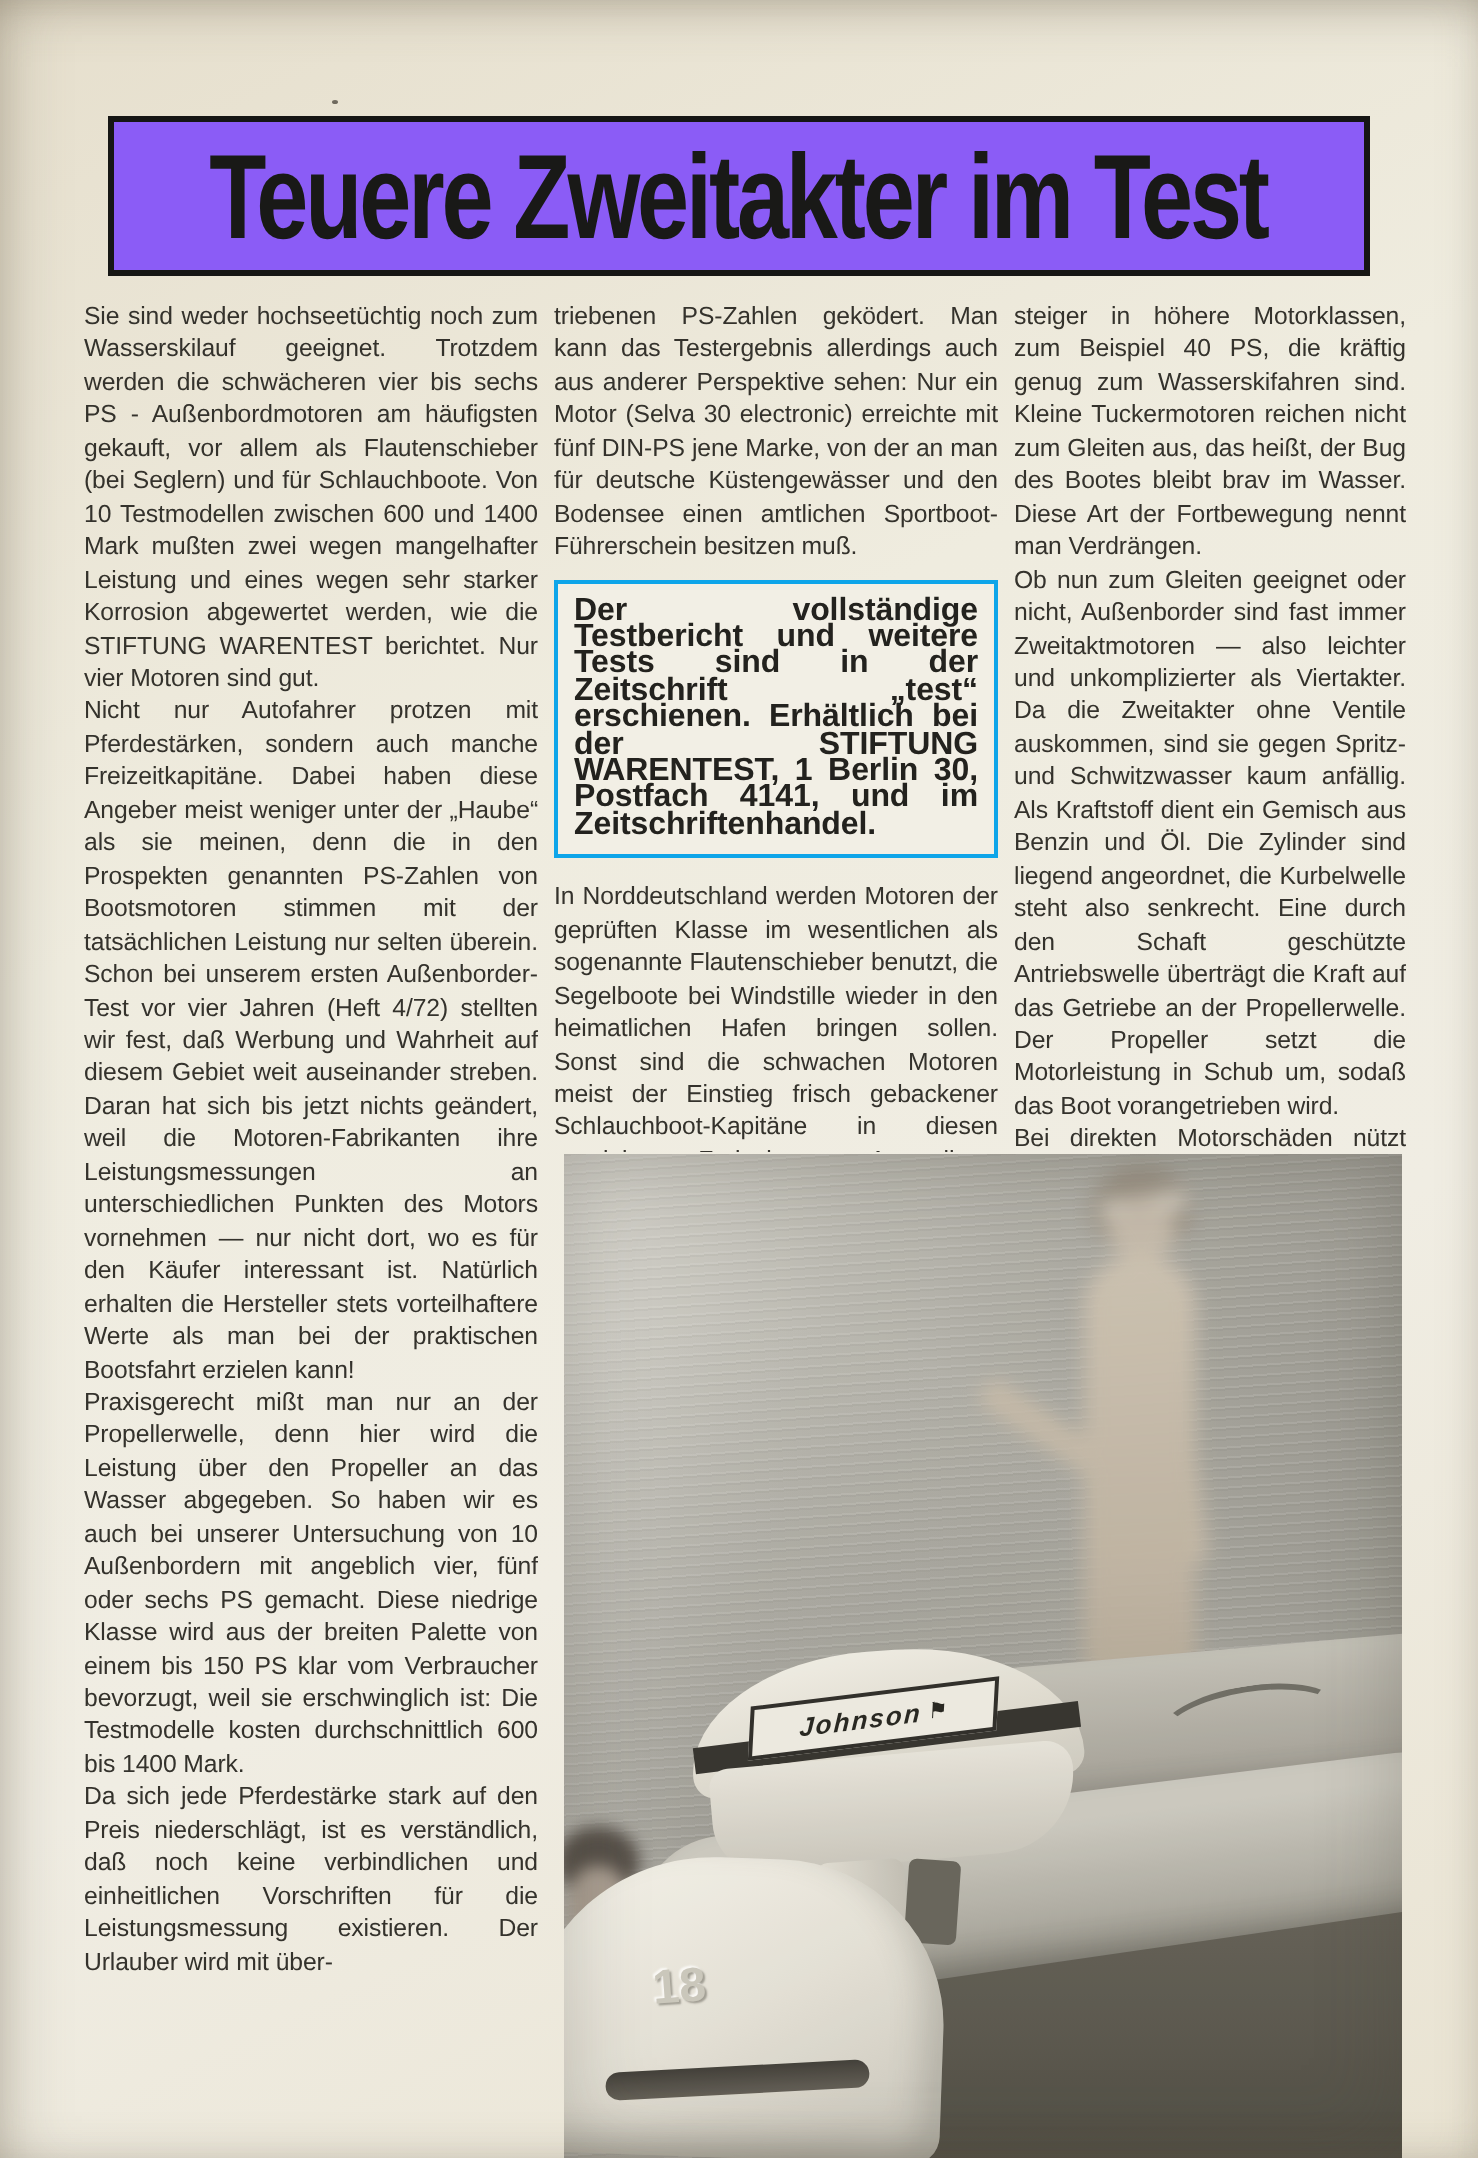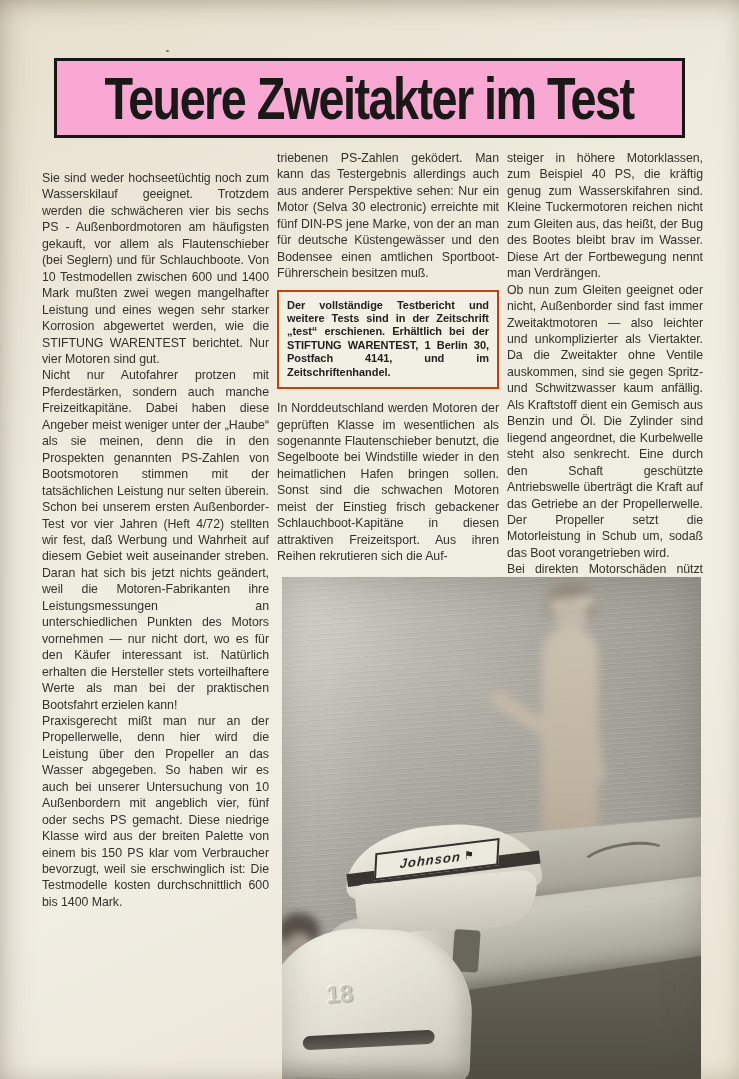--- a/index.html
+++ b/index.html
@@ -10,33 +10,33 @@
   }
   .vignette{position:absolute;inset:0;pointer-events:none;z-index:9;
     box-shadow:inset 20px 0 34px -20px rgba(110,100,80,.40),
                inset -14px 0 26px -18px rgba(110,100,80,.22),
                inset 0 18px 28px -18px rgba(110,100,80,.45),
                inset 0 -14px 26px -18px rgba(110,100,80,.25);}
   .speck{position:absolute;left:166px;top:50px;width:3px;height:2px;background:#6f6a5e;border-radius:50%;z-index:8;}
 
   
   .title-box{position:absolute;left:54px;top:58px;width:625px;height:74px;
-    background:#f9a8d4;border:3px solid #161614;display:flex;align-items:center;justify-content:center;z-index:2;}
+    background:#8b5cf6;border:3px solid #161614;display:flex;align-items:center;justify-content:center;z-index:2;}
   .title-text{font-size:60px;font-weight:700;letter-spacing:-2px;white-space:nowrap;
     transform:scaleX(0.78);transform-origin:center;color:#191917;}
 
   
   .col{position:absolute;top:150px;text-align:justify;font-size:12.35px;line-height:16.45px;
     letter-spacing:-0.05px;color:#34322c;hyphens:auto;-webkit-hyphens:auto;overflow:hidden;z-index:1;}
   .col p{margin:0;}
-  #col1{left:42px;width:227px;height:905px;margin-top:20px;}
+  #col1{left:42px;width:227px;height:905px;}
   #col2{left:277px;width:222px;height:426px;}
   #col3{left:507px;width:196px;height:426px;}
-  .note-box{border:2px solid #c2410c;background:#f2efe5;margin:8px 0 11px 0;padding:7px 8px 8px 8px;
-    font-size:11px;font-weight:700;line-height:13.4px;text-align:justify;color:#23221e;}
+  .note-box{border:2px solid #0ea5e9;background:#f2efe5;margin:8px 0 11px 0;padding:7px 8px 8px 8px;
+    font-size:16px;font-weight:700;line-height:13.4px;text-align:justify;color:#23221e;}
   .note-box p{margin:0;}
 
   
   .photo{position:absolute;left:282px;top:577px;width:419px;height:502px;overflow:hidden;z-index:3;
     background:#9a9992;}
   .water{position:absolute;inset:0;
     background:linear-gradient(100deg,#d3d2cc 0%,#b6b5ae 28%,#a4a39c 52%,#97968f 78%,#8e8d86 100%);}
   .water::after{content:"";position:absolute;inset:0;opacity:.75;
     background:repeating-linear-gradient(-4deg,rgba(255,255,255,.13) 0 1px,rgba(255,255,255,0) 1px 4px,rgba(40,40,36,.06) 4px 5px);}
   .water::before{content:"";position:absolute;inset:0;
@@ -92,20 +92,21 @@
 <body>
 
 <div class="title-box">
   <span class="title-text">Teuere Zweitakter im Test</span>
 </div>
 
 <div class="col" id="col1" lang="de">
   <p>Sie sind weder hochseetüchtig noch zum Wasserskilauf geeignet. Trotzdem werden die schwächeren vier bis sechs PS - Außenbordmotoren am häufigsten gekauft, vor allem als Flautenschieber (bei Seglern) und für Schlauchboote. Von 10 Testmodellen zwischen 600 und 1400 Mark mußten zwei wegen mangelhafter Leistung und eines wegen sehr starker Korrosion abgewertet werden, wie die STIFTUNG WARENTEST berichtet. Nur vier Motoren sind gut.</p>
   <p>Nicht nur Autofahrer protzen mit Pferdestärken, sondern auch manche Freizeitkapitäne. Dabei haben diese Angeber meist weniger unter der „Haube“ als sie meinen, denn die in den Prospekten genannten PS-Zahlen von Bootsmotoren stimmen mit der tatsächlichen Leistung nur selten überein. Schon bei unserem ersten Außenborder-Test vor vier Jahren (Heft 4/72) stellten wir fest, daß Werbung und Wahrheit auf diesem Gebiet weit auseinander streben. Daran hat sich bis jetzt nichts geändert, weil die Motoren-Fabrikanten ihre Leistungsmessungen an unterschiedlichen Punkten des Motors vornehmen — nur nicht dort, wo es für den Käufer interessant ist. Natürlich erhalten die Hersteller stets vorteilhaftere Werte als man bei der praktischen Bootsfahrt erzielen kann!</p>
   <p>Praxisgerecht mißt man nur an der Propellerwelle, denn hier wird die Leistung über den Propeller an das Wasser abgegeben. So haben wir es auch bei unserer Untersuchung von 10 Außenbordern mit angeblich vier, fünf oder sechs PS gemacht. Diese niedrige Klasse wird aus der breiten Palette von einem bis 150 PS klar vom Verbraucher bevorzugt, weil sie erschwinglich ist: Die Testmodelle kosten durchschnittlich 600 bis 1400 Mark.</p>
+  <p>Da sich jede Pferdestärke stark auf den Preis niederschlägt, ist es verständlich, daß noch keine verbindlichen und einheitlichen Vorschriften für die Leistungsmessung existieren. Der Urlauber wird mit über-</p>
 </div>
 
 <div class="col" id="col2" lang="de">
   <p>triebenen PS-Zahlen geködert. Man kann das Testergebnis allerdings auch aus anderer Perspektive sehen: Nur ein Motor (Selva 30 electronic) erreichte mit fünf DIN-PS jene Marke, von der an man für deutsche Küstengewässer und den Bodensee einen amtlichen Sportboot-Führerschein besitzen muß.</p>
   <div class="note-box">
     <p>Der vollständige Testbericht und weitere Tests sind in der Zeitschrift „test“ erschienen. Erhältlich bei der STIFTUNG WARENTEST, 1 Berlin 30, Postfach 4141, und im Zeitschriftenhandel.</p>
   </div>
   <p>In Norddeutschland werden Motoren der geprüften Klasse im wesentlichen als sogenannte Flautenschieber benutzt, die Segelboote bei Windstille wieder in den heimatlichen Hafen bringen sollen. Sonst sind die schwachen Motoren meist der Einstieg frisch gebackener Schlauchboot-Kapitäne in diesen attraktiven Freizeitsport. Aus ihren Reihen rekrutieren sich die Auf-</p>
 </div>
 

